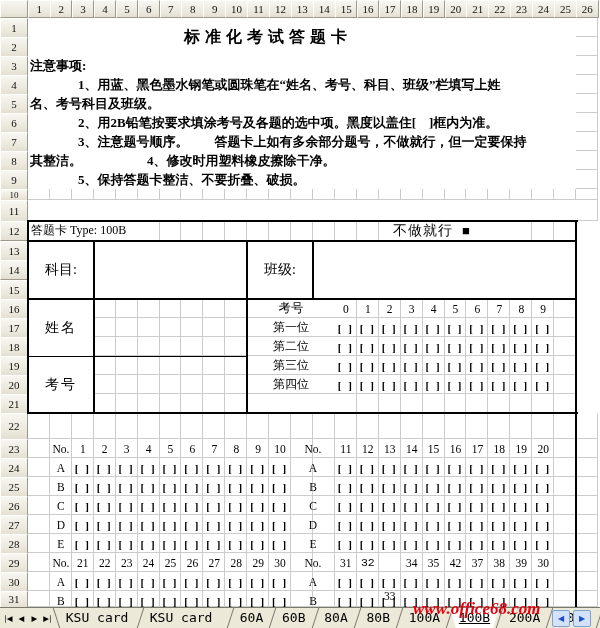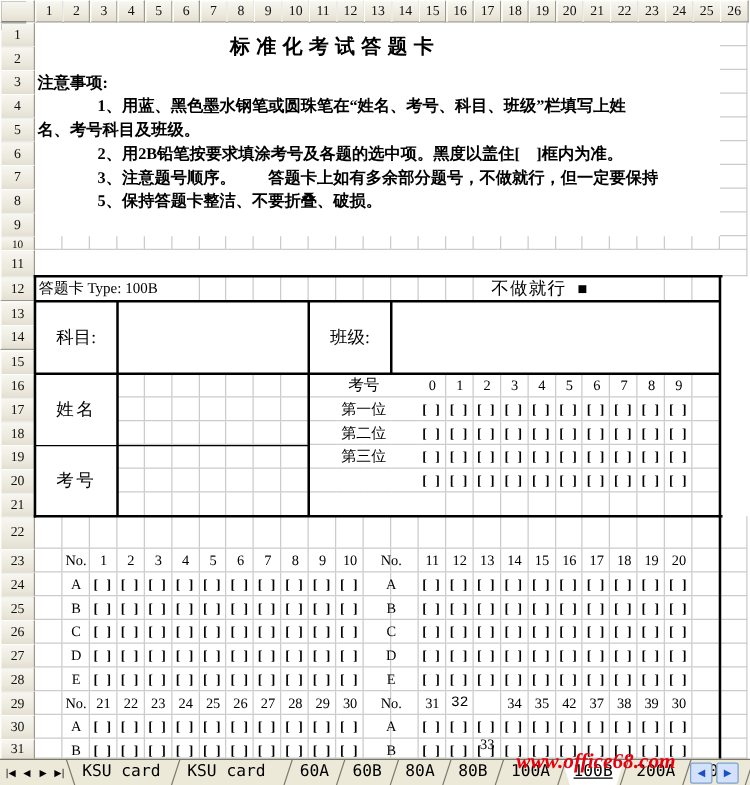--- a/index.html
+++ b/index.html
@@ -599,20 +599,21 @@
       <div class="txt ctr bracket" style="left: 334.92px; top: 356px; width: 21.92px; height: 19px; z-index: 3;">[ ]</div>
       <div class="txt ctr bracket" style="left: 356.84px; top: 356px; width: 21.92px; height: 19px; z-index: 3;">[ ]</div>
       <div class="txt ctr bracket" style="left: 378.77px; top: 356px; width: 21.92px; height: 19px; z-index: 3;">[ ]</div>
       <div class="txt ctr bracket" style="left: 400.69px; top: 356px; width: 21.92px; height: 19px; z-index: 3;">[ ]</div>
       <div class="txt ctr bracket" style="left: 422.61px; top: 356px; width: 21.92px; height: 19px; z-index: 3;">[ ]</div>
       <div class="txt ctr bracket" style="left: 444.54px; top: 356px; width: 21.92px; height: 19px; z-index: 3;">[ ]</div>
       <div class="txt ctr bracket" style="left: 466.46px; top: 356px; width: 21.92px; height: 19px; z-index: 3;">[ ]</div>
       <div class="txt ctr bracket" style="left: 488.38px; top: 356px; width: 21.92px; height: 19px; z-index: 3;">[ ]</div>
       <div class="txt ctr bracket" style="left: 510.31px; top: 356px; width: 21.92px; height: 19px; z-index: 3;">[ ]</div>
       <div class="txt ctr bracket" style="left: 532.23px; top: 356px; width: 21.92px; height: 19px; z-index: 3;">[ ]</div>
+      <div class="txt ctr cn" style="left: 247.23px; top: 375px; width: 87.69px; height: 19px; font-size: 12px; font-weight: 500; z-index: 3;">第四位</div>
       <div class="txt ctr bracket" style="left: 334.92px; top: 375px; width: 21.92px; height: 19px; z-index: 3;">[ ]</div>
       <div class="txt ctr bracket" style="left: 356.84px; top: 375px; width: 21.92px; height: 19px; z-index: 3;">[ ]</div>
       <div class="txt ctr bracket" style="left: 378.77px; top: 375px; width: 21.92px; height: 19px; z-index: 3;">[ ]</div>
       <div class="txt ctr bracket" style="left: 400.69px; top: 375px; width: 21.92px; height: 19px; z-index: 3;">[ ]</div>
       <div class="txt ctr bracket" style="left: 422.61px; top: 375px; width: 21.92px; height: 19px; z-index: 3;">[ ]</div>
       <div class="txt ctr bracket" style="left: 444.54px; top: 375px; width: 21.92px; height: 19px; z-index: 3;">[ ]</div>
       <div class="txt ctr bracket" style="left: 466.46px; top: 375px; width: 21.92px; height: 19px; z-index: 3;">[ ]</div>
       <div class="txt ctr bracket" style="left: 488.38px; top: 375px; width: 21.92px; height: 19px; z-index: 3;">[ ]</div>
       <div class="txt ctr bracket" style="left: 510.31px; top: 375px; width: 21.92px; height: 19px; z-index: 3;">[ ]</div>
       <div class="txt ctr bracket" style="left: 532.23px; top: 375px; width: 21.92px; height: 19px; z-index: 3;">[ ]</div>
@@ -817,20 +818,21 @@
     </div>
 
   <div id="title" class="txt ctr cn" style="left:28px;top:21px;width:480px;height:32px;z-index:3;">标准化考试答题卡</div>
 
   <div id="notes" style="position:absolute;left:30px;top:56px;width:548px;z-index:3;">
     <div class="noteline cn" style="top:0;position:relative;">注意事项:</div>
   <div class="noteline cn indent" style="position: relative;">1、用蓝、黑色墨水钢笔或圆珠笔在“姓名、考号、科目、班级”栏填写上姓</div>
       <div class="noteline cn" style="position: relative;">名、考号科目及班级。</div>
       <div class="noteline cn indent" style="position: relative;">2、用2B铅笔按要求填涂考号及各题的选中项。黑度以盖住[　]框内为准。</div>
       <div class="noteline cn indent" style="position: relative;">3、注意题号顺序。　　答题卡上如有多余部分题号，不做就行，但一定要保持</div>
+      <div class="noteline cn" style="position: relative;">其整洁。　　　　　4、修改时用塑料橡皮擦除干净。</div>
       <div class="noteline cn indent" style="position: relative;">5、保持答题卡整洁、不要折叠、破损。</div>
     </div>
 
   <div class="txt cn" style="left:31px;top:221px;height:19px;font-size:12px;z-index:3;">答题卡 Type: 100B</div>
   <div class="txt cn" style="left:393px;top:221px;height:19px;font-size:14px;z-index:3;letter-spacing:1px;">
     <span>不做就行</span>
     <span style="margin-left:9px;font-size:13px;">■</span>
   </div>
   <div class="txt ctr cn" style="left:28px;top:241px;width:66px;height:58px;font-size:14px;font-weight:500;z-index:3;">科目:</div>
   <div class="txt ctr cn" style="left:247px;top:241px;width:66px;height:58px;font-size:14px;font-weight:500;z-index:3;">班级:</div>

